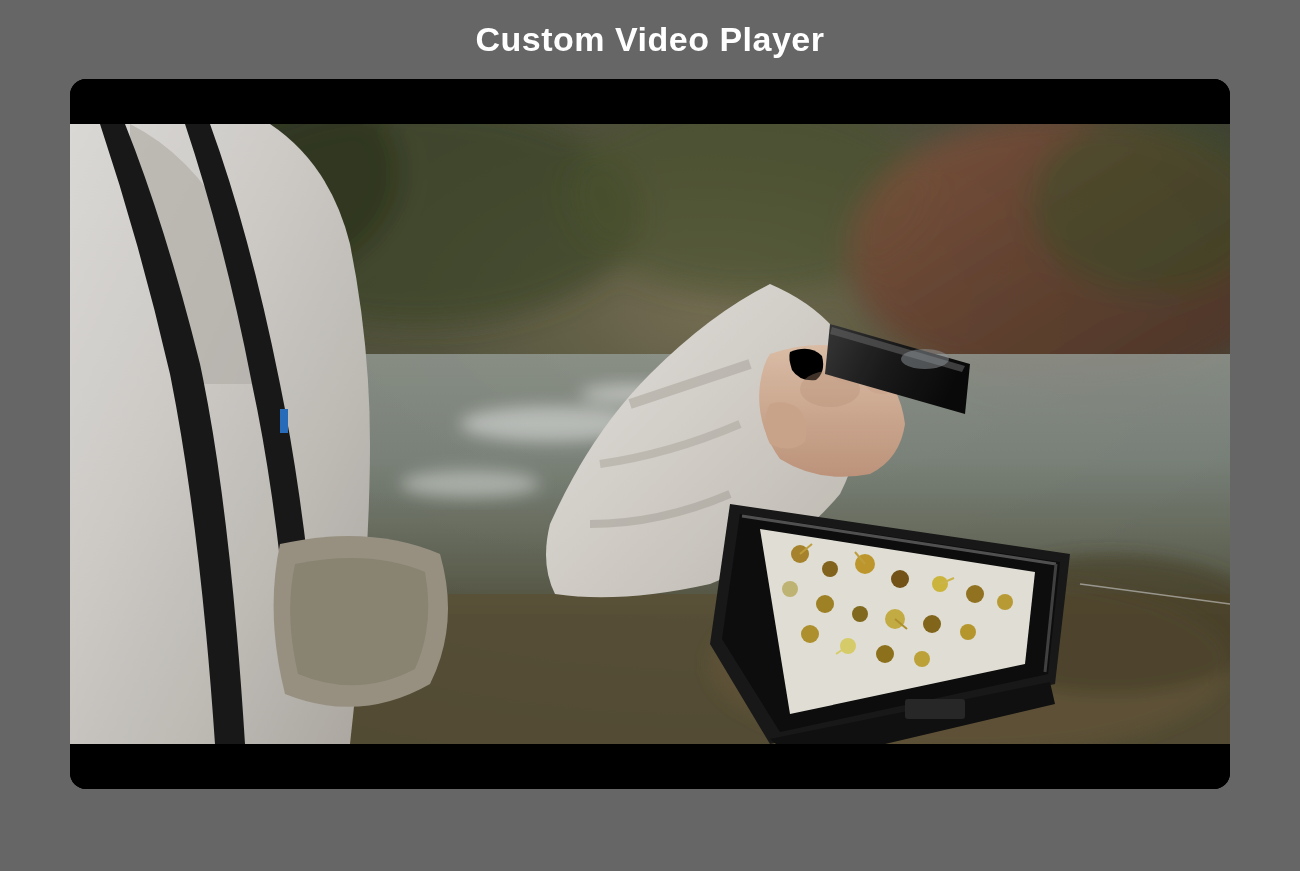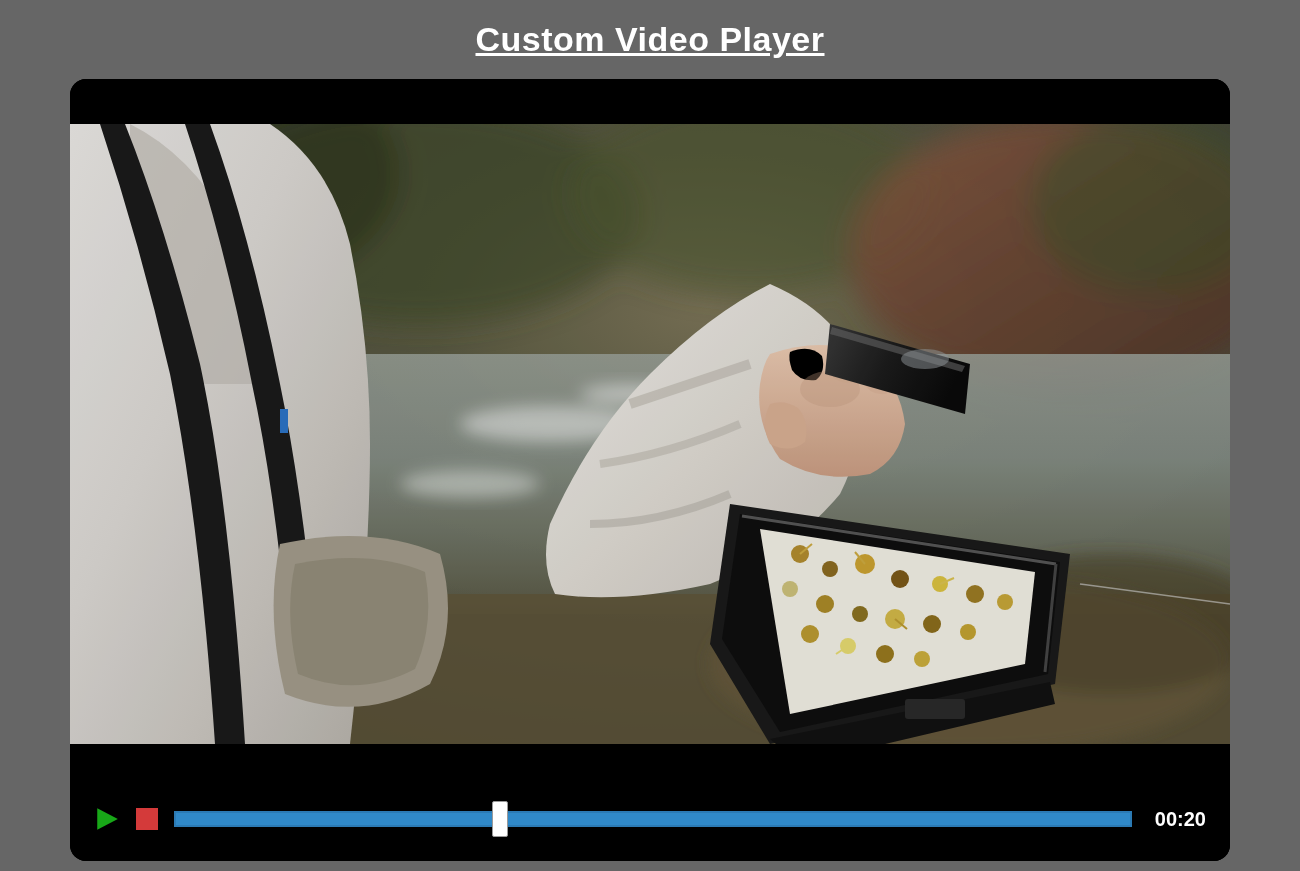--- a/index.html
+++ b/index.html
@@ -15,21 +15,20 @@
       overflow: hidden;
     }
     .page-title {
       color: #ffffff;
       font-size: 34px;
       font-weight: 600;
       text-align: center;
       padding-top: 20px;
       padding-bottom: 20px;
       letter-spacing: 0.5px;
-      text-decoration: underline;
     }
     .player-container {
       width: 1160px;
       margin: 0 auto;
       background-color: #000000;
       border-radius: 16px;
       overflow: hidden;
       padding: 0;
     }
     .video-area {
@@ -263,28 +262,13 @@
         </g>
 
         <path d="M 700 615 L 980 558 L 985 580 L 730 640 Z" fill="#121212"></path>
         <rect x="835" y="575" width="60" height="20" rx="3" fill="#2a2a2a"></rect>
 
         <rect x="0" y="0" width="1160" height="620" fill="black" opacity="0.06"></rect>
       </svg>
     </div>
   </div>
 
-  <div class="controls-bar">
-    <div class="play-btn">
-      <svg viewBox="0 0 24 24">
-        <polygon points="3,2 22,12 3,22" fill="#18a818"></polygon>
-      </svg>
-    </div>
-    <div class="stop-btn">
-      <div class="stop-square"></div>
-    </div>
-    <div class="progress-wrapper">
-      <div class="progress-track"></div>
-      <div class="progress-thumb" id="progress-thumb" style="left: 34%;"></div>
-    </div>
-    <div class="timestamp">00:20</div>
-  </div>
 </div>
 
 </body></html>

